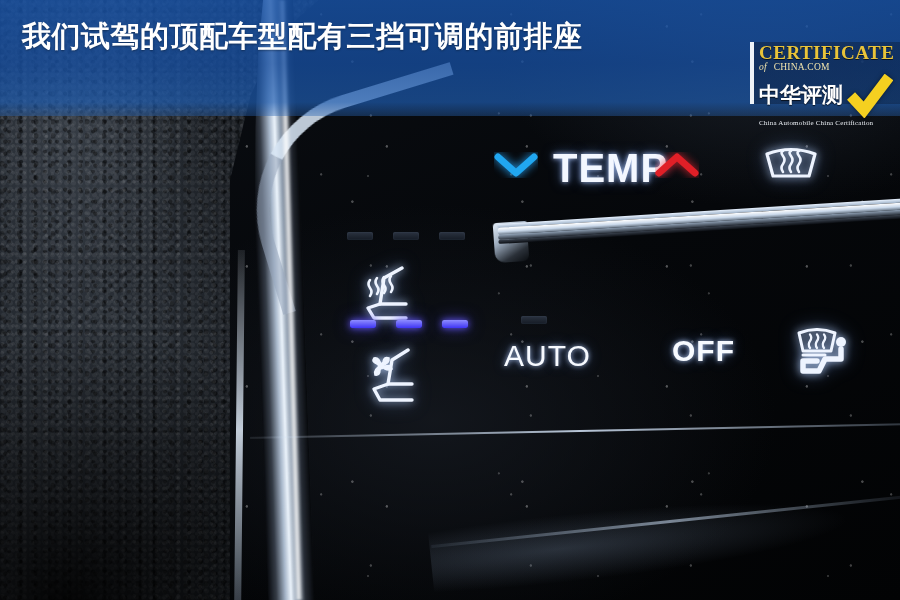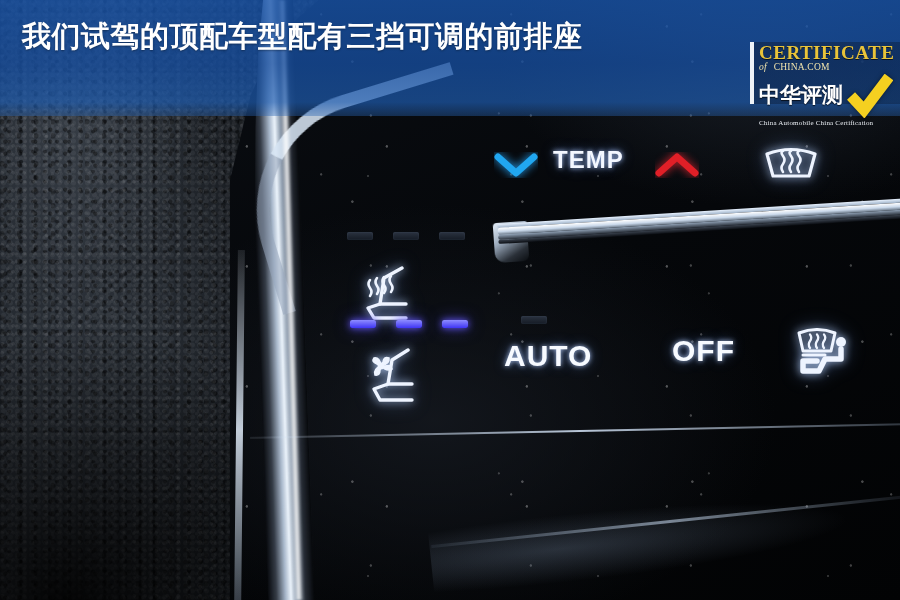--- a/index.html
+++ b/index.html
@@ -135,32 +135,32 @@
     background:radial-gradient(ellipse at 30% 50%, rgba(130,150,178,.28), rgba(0,0,0,0) 68%);
     transform:rotate(-6deg);
   }
 
   
   .ctl{position:absolute;}
   .icon-glow{filter:drop-shadow(0 0 4px rgba(190,215,255,.85)) drop-shadow(0 0 9px rgba(120,170,255,.35));}
 
   .temp-label{
     position:absolute;left:553px;top:146px;
-    font-size:24px;font-weight:bold;letter-spacing:1px;
+    font-size:40px;font-weight:bold;letter-spacing:1px;
     color:#f3f7ff;
     text-shadow:0 0 5px rgba(180,205,255,.9),0 0 12px rgba(110,160,255,.5),0 1px 0 rgba(0,0,0,.6);
     font-family:"Liberation Sans","DejaVu Sans",sans-serif;
   }
   .chev{position:absolute;width:44px;height:26px;}
   .chev-down{left:494px;top:152px;}
   .chev-up{left:655px;top:152px;}
 
   .auto-label{
     position:absolute;left:504px;top:339px;
-    font-size:30px;font-weight:bold;letter-spacing:1px;color:#f7faff;
+    font-size:30px;font-weight:normal;letter-spacing:1px;color:#f7faff;
     text-shadow:0 0 5px rgba(185,210,255,.9),0 0 13px rgba(110,160,255,.45);
   }
   .off-label{
     position:absolute;left:672px;top:334px;
     font-size:30px;font-weight:bold;letter-spacing:1px;color:#f7faff;
     text-shadow:0 0 5px rgba(185,210,255,.9),0 0 13px rgba(110,160,255,.45);
   }
 
   
   .dashrow{position:absolute;display:flex;gap:20px;}

